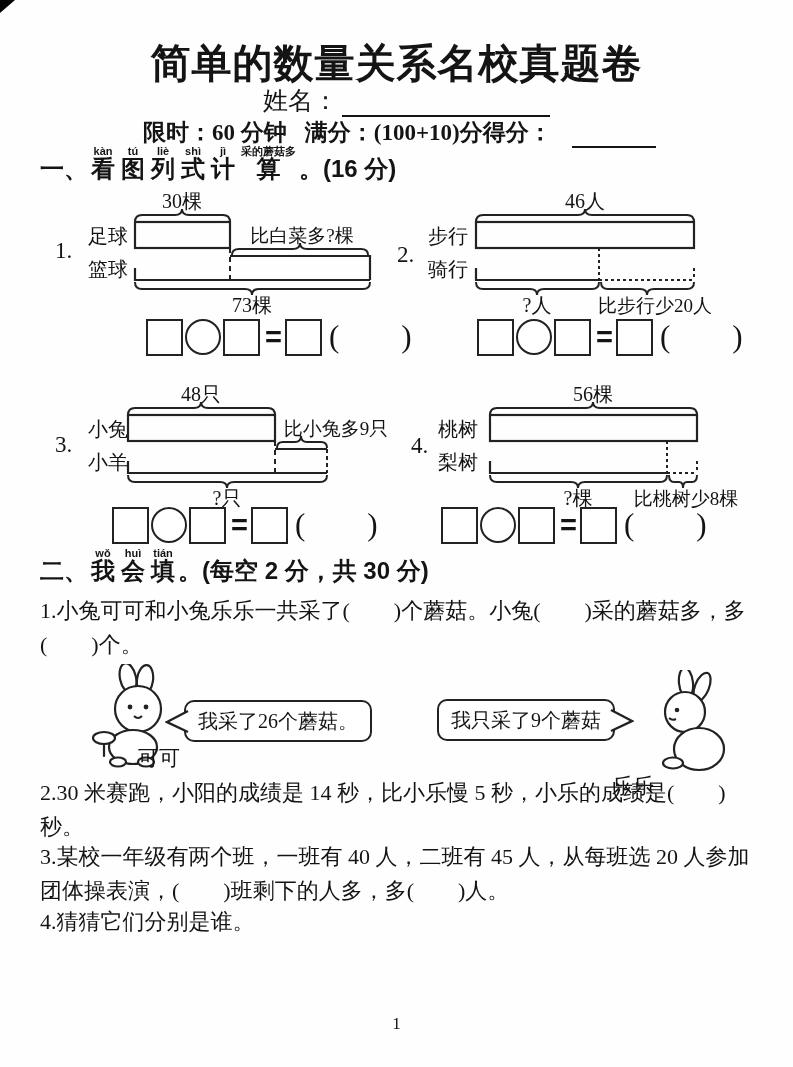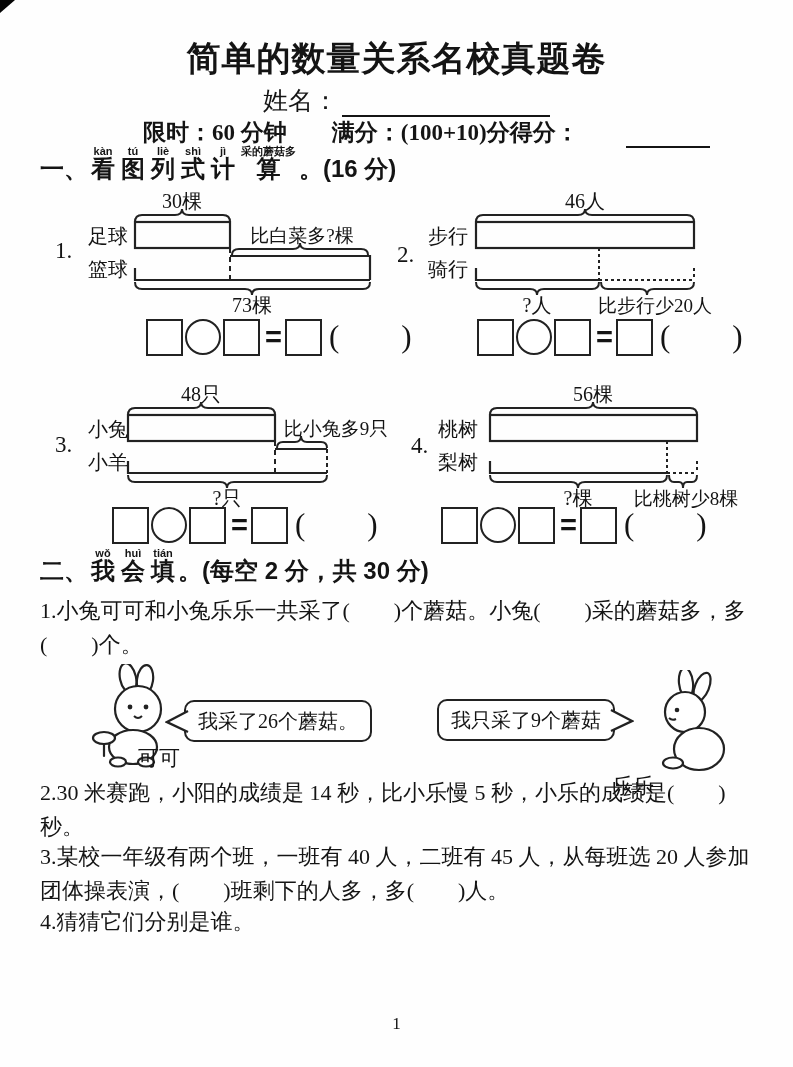--- a/index.html
+++ b/index.html
@@ -2,25 +2,25 @@
 <html><head>
 <meta charset="utf-8">
 <style>
   html,body{margin:0;padding:0;background:#e8e8e8;}
   .page{position:relative;width:793px;height:1067px;background:#fefefe;overflow:hidden;
         font-family:"Liberation Serif",serif;color:#141414;}
   .abs{position:absolute;}
   .corner-artifact{position:absolute;top:0;left:0;width:0;height:0;
         border-top:13px solid #050505;border-right:15px solid transparent;}
   .title{position:absolute;top:36px;left:0;right:0;text-align:center;
-        font-family:"Liberation Sans",sans-serif;font-weight:700;font-size:34px;letter-spacing:1px;}
+        font-family:"Liberation Sans",sans-serif;font-weight:700;font-size:40px;letter-spacing:1px;}
   .name-row{position:absolute;top:84px;left:263px;display:flex;align-items:flex-end;font-size:25px;}
   .blank{display:inline-block;border-bottom:2px solid #141414;}
   .name-blank{width:208px;height:30px;margin-left:4px;}
-  .info-row{position:absolute;top:117px;left:143px;display:flex;align-items:flex-end;gap:45px;
+  .info-row{position:absolute;top:117px;left:143px;display:flex;align-items:flex-end;gap:18px;
         font-size:23px;font-weight:600;}
   .score-blank{width:84px;height:27px;margin-left:2px;}
   .sec-head{position:absolute;display:flex;align-items:flex-end;
         font-family:"Liberation Sans",sans-serif;font-weight:700;font-size:24px;line-height:1.05;}
   .sec-head ruby{margin:0 3px;}
   .sec-head rt{font-size:11px;font-weight:600;}
   .qnum{position:absolute;font-size:23px;}
   .diagram{position:absolute;}
   .diagram text{font-family:"Liberation Serif",serif;font-size:20px;fill:#141414;}
   .diagram .small{font-size:19px;}

